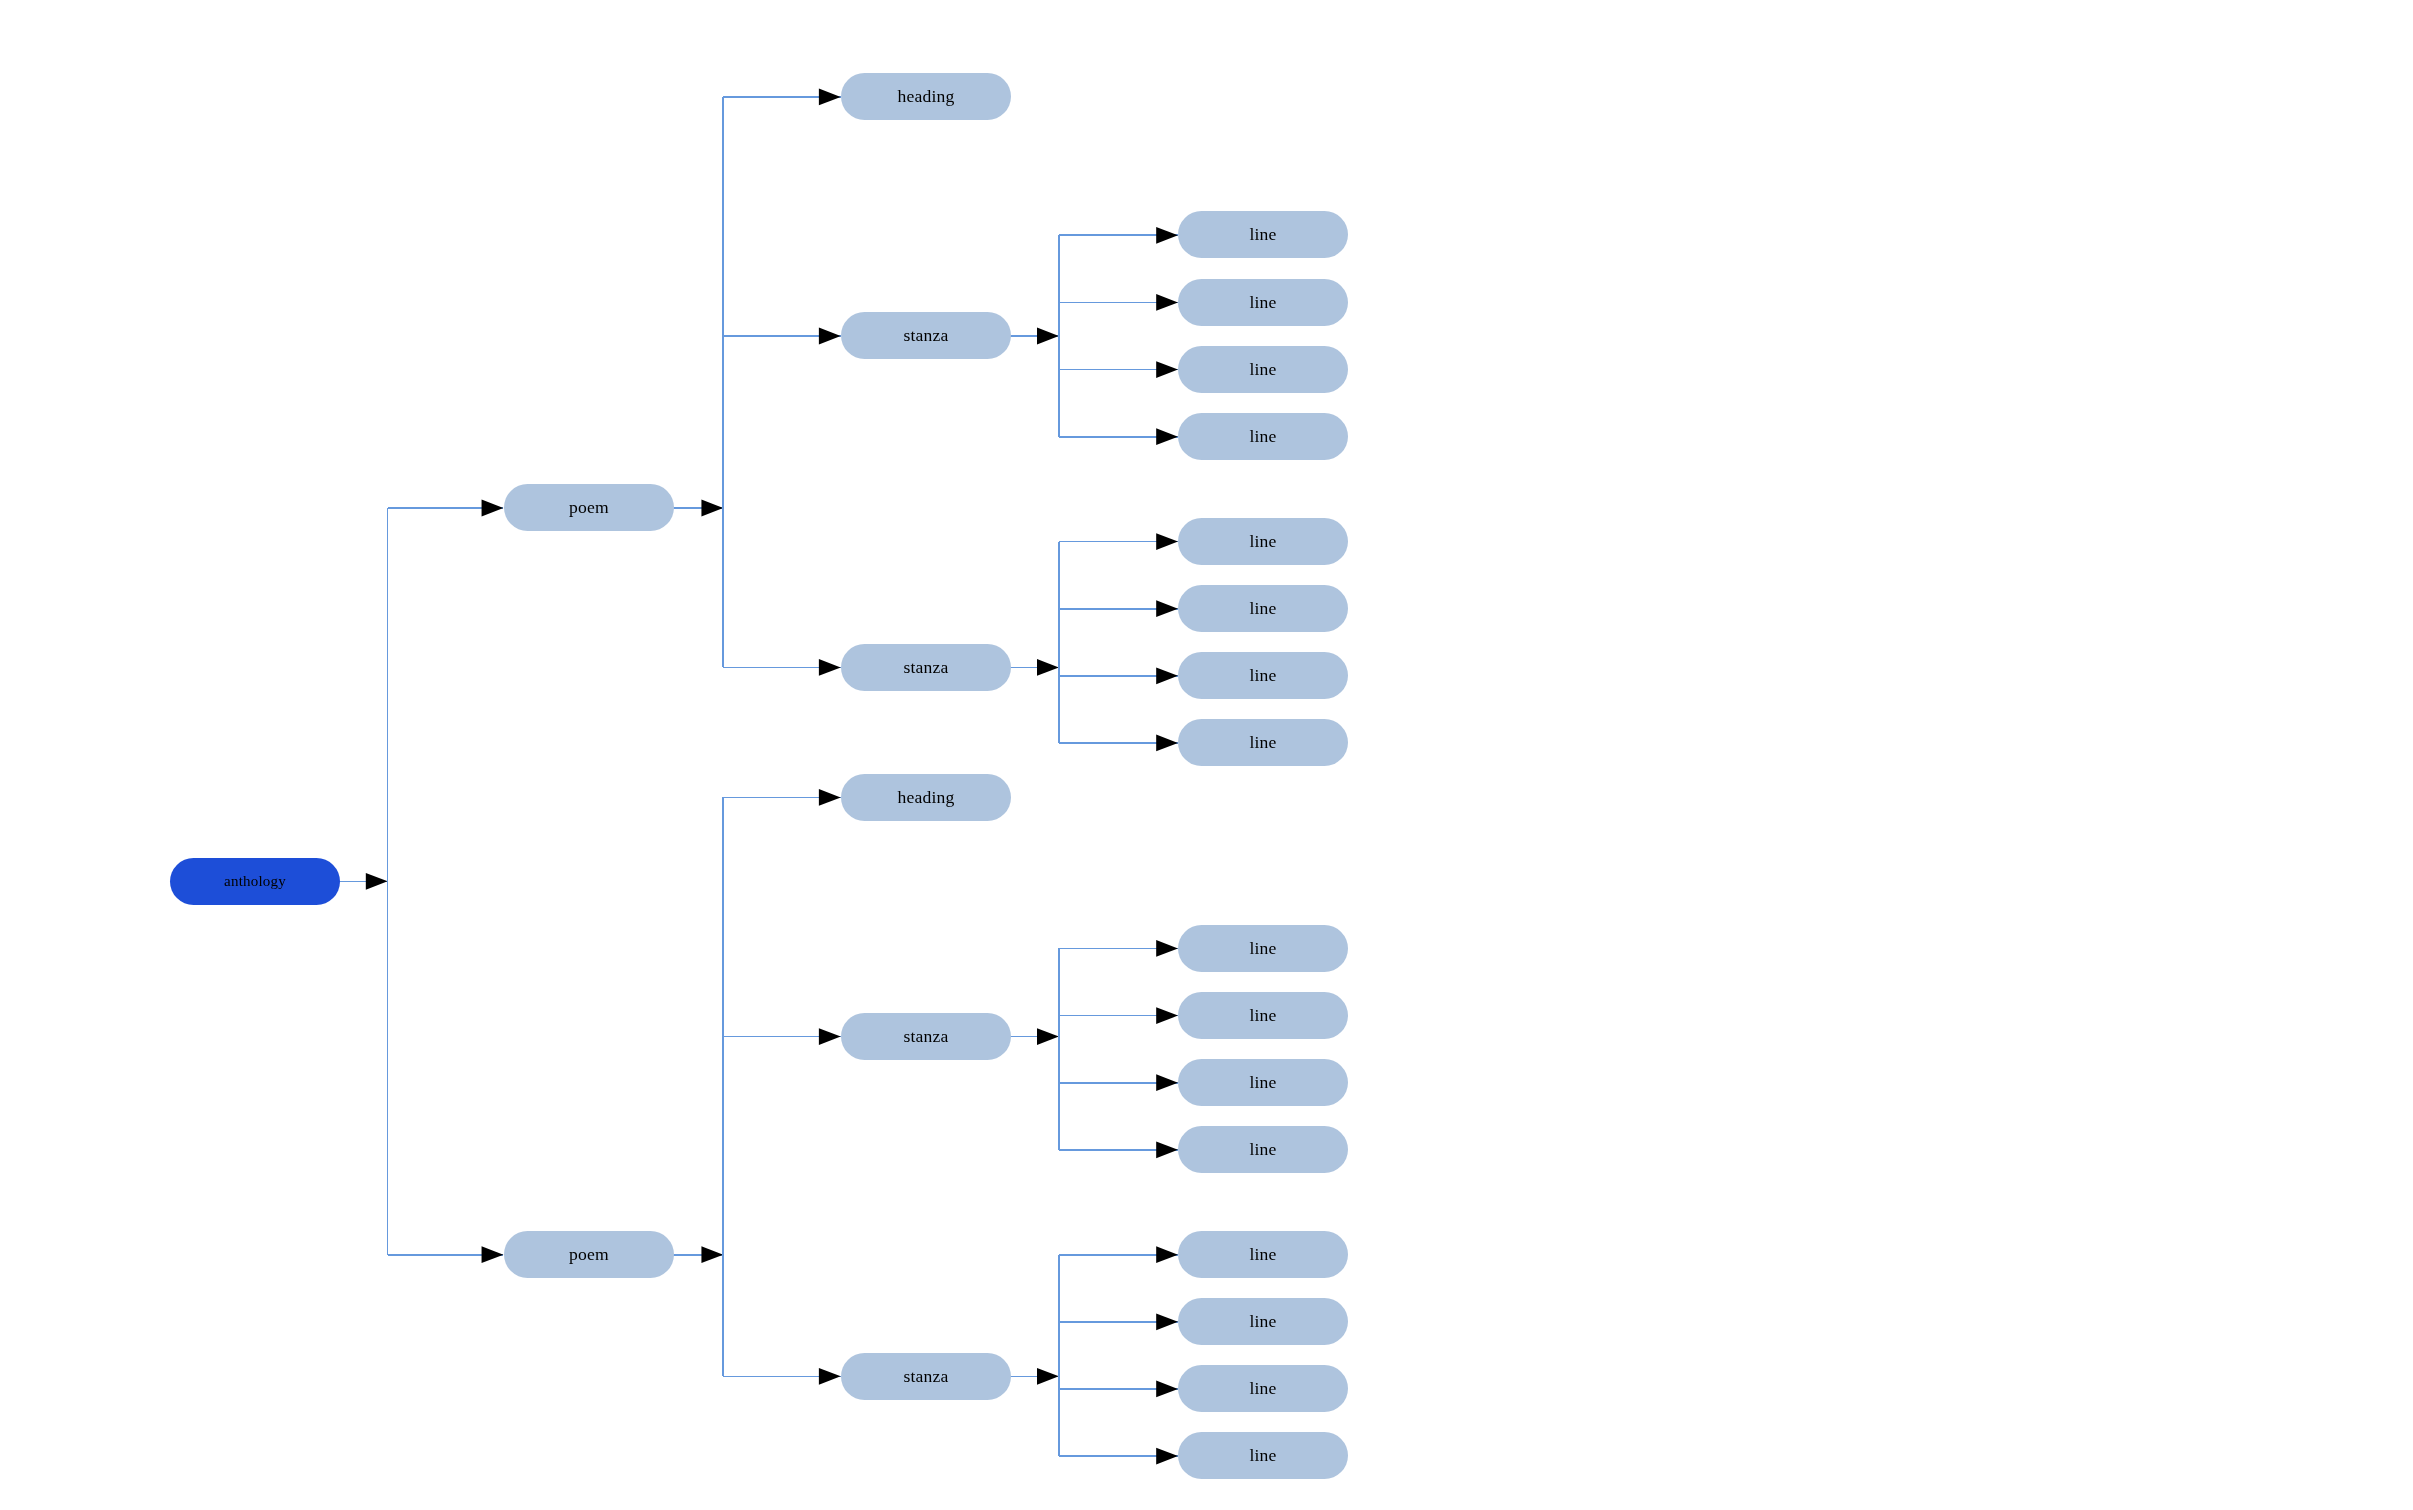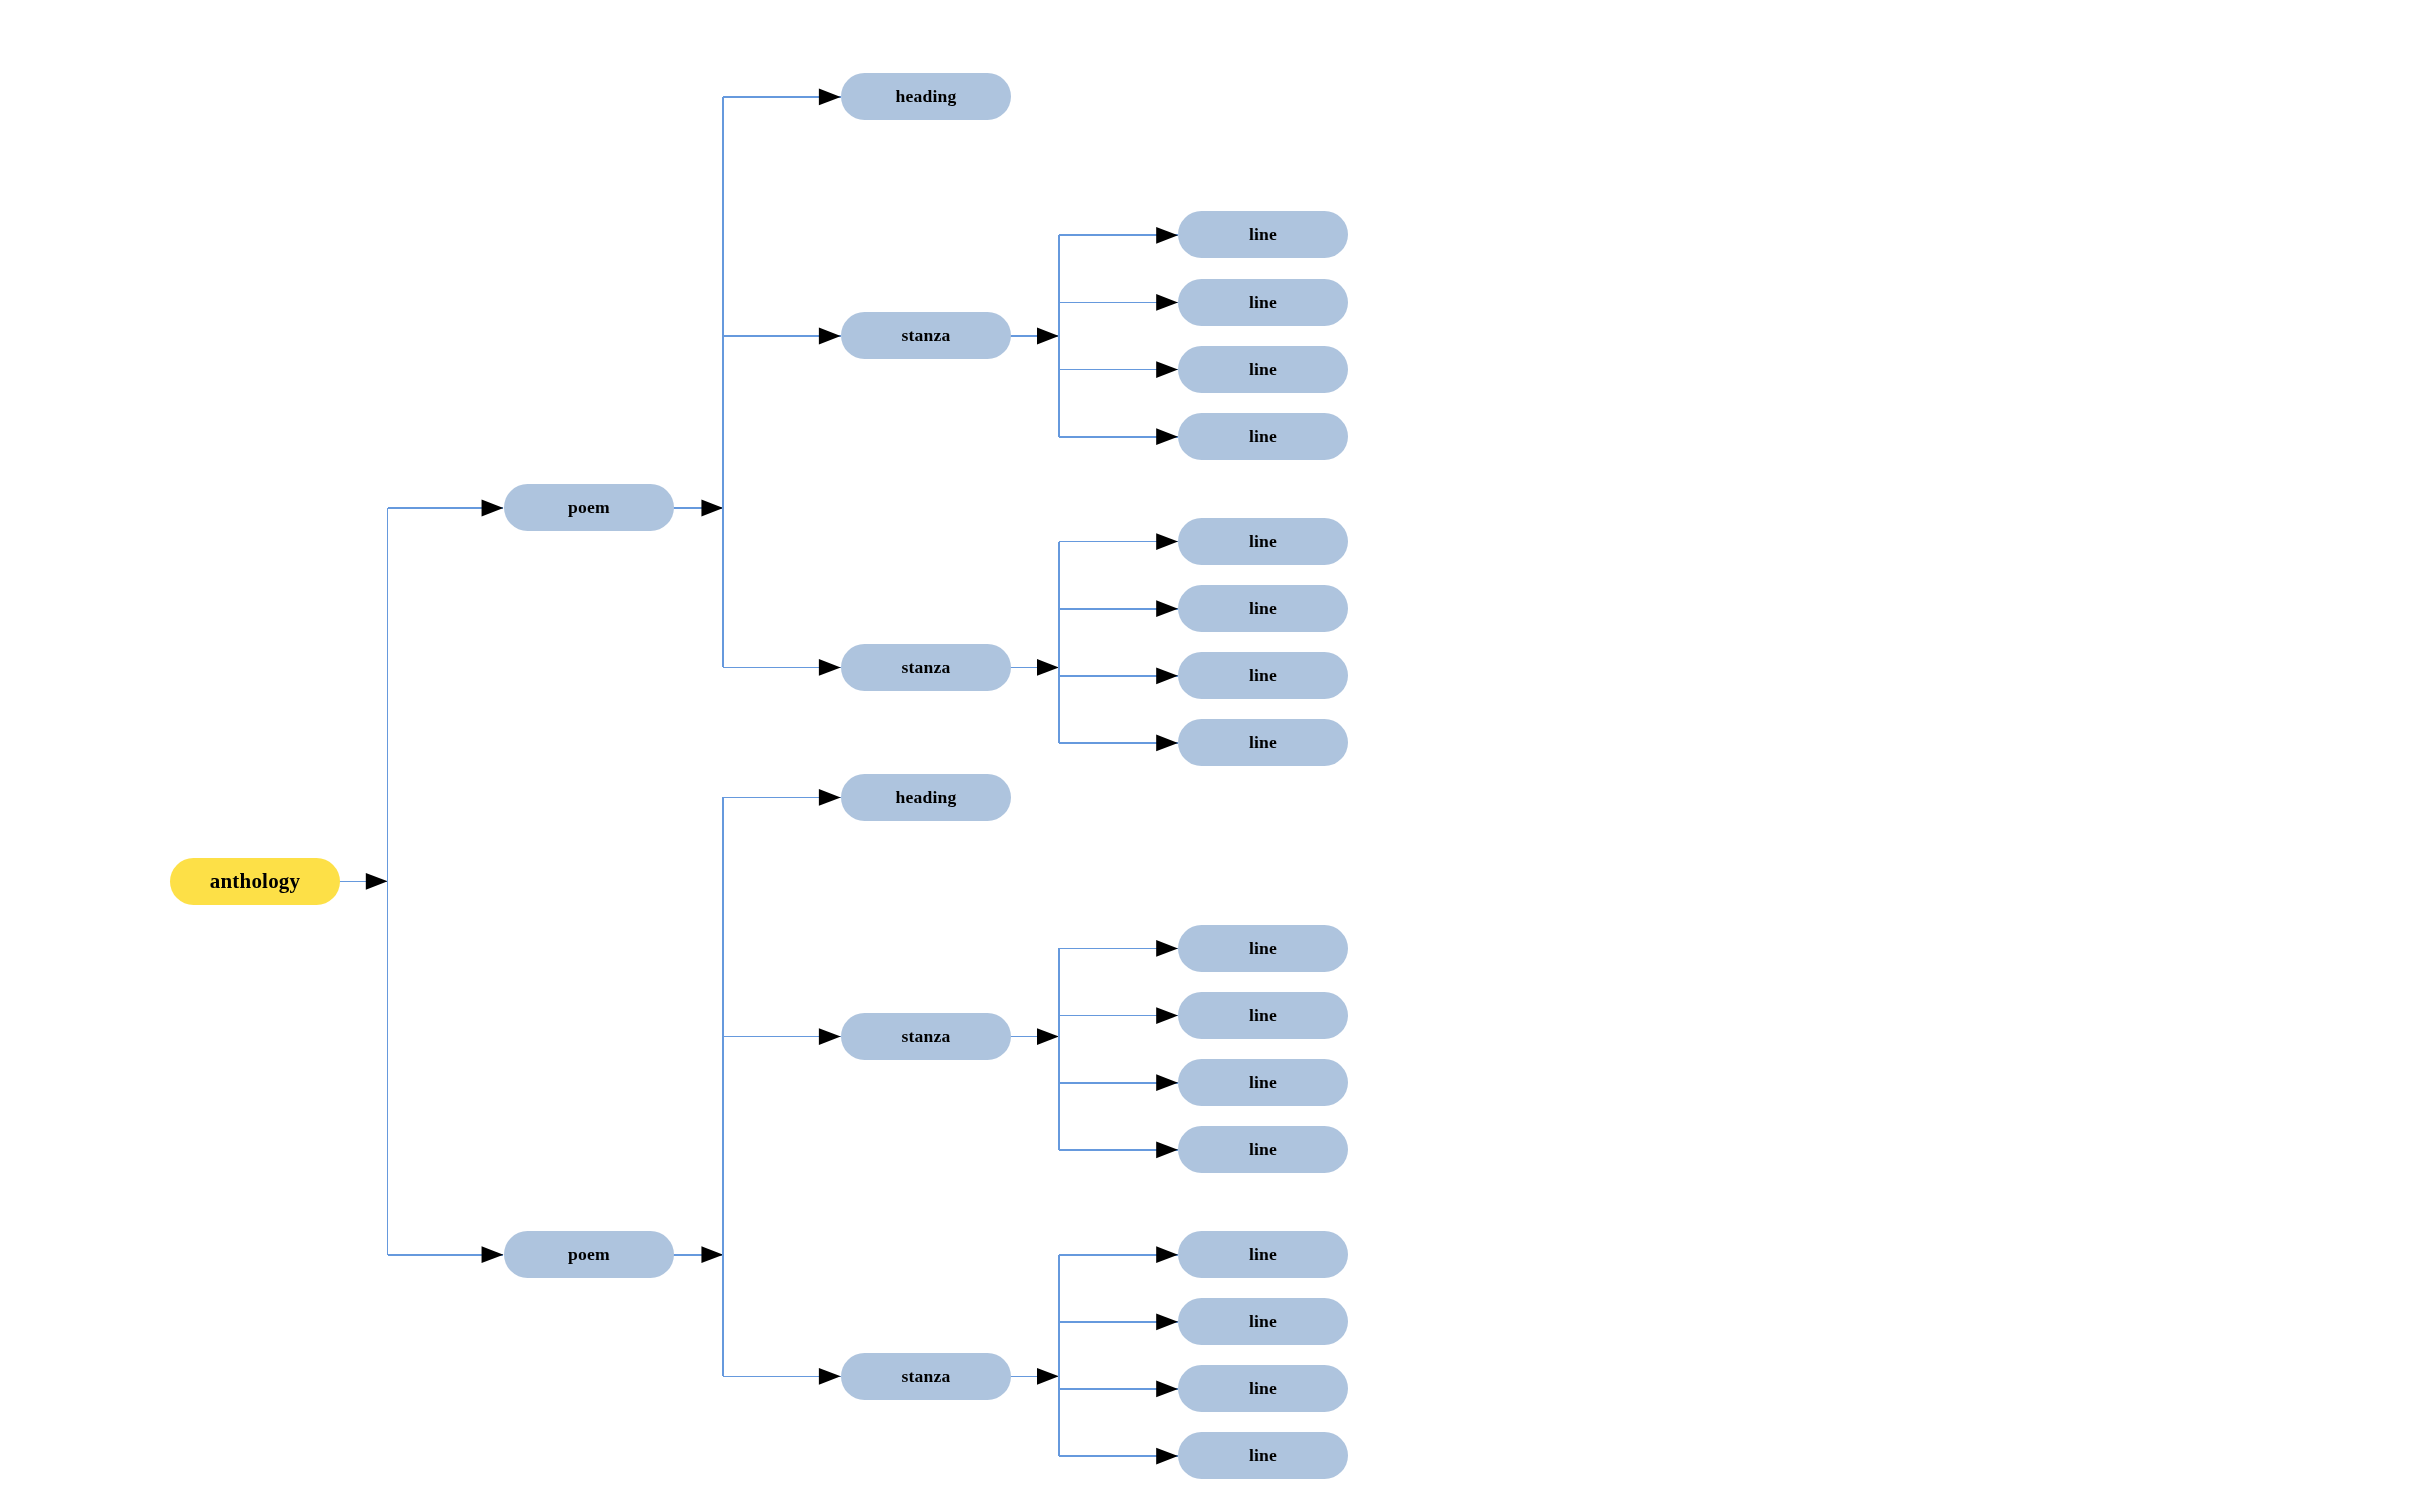--- a/index.html
+++ b/index.html
@@ -27,21 +27,21 @@
   }
   .node {
     position: absolute;
     box-sizing: border-box;
     display: flex;
     align-items: center;
     justify-content: center;
     background: #aec4de;
     border-radius: 25px;
     color: #000000;
-    font-weight: bold;
+    font-weight: normal;
     font-family: "Liberation Serif", "DejaVu Serif", serif;
     letter-spacing: 0.2px;
     user-select: none;
     white-space: nowrap;
   }
   .node-label {
     display: block;
     line-height: 1;
   }
 </style>
@@ -113,21 +113,21 @@
       <line x1="1262" y1="1495" x2="1262" y2="1735" stroke="#6699dd" stroke-width="2" shape-rendering="crispEdges"></line>
       <line x1="1262" y1="1495" x2="1404" y2="1495" stroke="#6699dd" stroke-width="2" shape-rendering="crispEdges"></line>
       <polygon points="1404,1495 1378,1485 1378,1505" fill="#000000"></polygon>
       <line x1="1262" y1="1575" x2="1404" y2="1575" stroke="#6699dd" stroke-width="2" shape-rendering="crispEdges"></line>
       <polygon points="1404,1575 1378,1565 1378,1585" fill="#000000"></polygon>
       <line x1="1262" y1="1655" x2="1404" y2="1655" stroke="#6699dd" stroke-width="2" shape-rendering="crispEdges"></line>
       <polygon points="1404,1655 1378,1645 1378,1665" fill="#000000"></polygon>
       <line x1="1262" y1="1735" x2="1404" y2="1735" stroke="#6699dd" stroke-width="2" shape-rendering="crispEdges"></line>
       <polygon points="1404,1735 1378,1725 1378,1745" fill="#000000"></polygon>
     </svg>
-<div class="node" style="left: 170px; top: 858px; width: 170px; height: 47px; border-radius: 23.5px; background: #fde047; color: rgb(0, 0, 0); font-size: 21px;">
+<div class="node" style="left: 170px; top: 858px; width: 170px; height: 47px; border-radius: 23.5px; background: #1d4ed8; color: rgb(0, 0, 0); font-size: 15px;">
       <span class="node-label">anthology</span>
     </div>
     <div class="node" style="left: 504px; top: 484px; width: 170px; height: 47px; border-radius: 23.5px; background: rgb(174, 196, 222); color: rgb(0, 0, 0); font-size: 17.6px;">
       <span class="node-label">poem</span>
     </div>
     <div class="node" style="left: 504px; top: 1231px; width: 170px; height: 47px; border-radius: 23.5px; background: rgb(174, 196, 222); color: rgb(0, 0, 0); font-size: 17.6px;">
       <span class="node-label">poem</span>
     </div>
     <div class="node" style="left: 841px; top: 73px; width: 170px; height: 47px; border-radius: 23.5px; background: rgb(174, 196, 222); color: rgb(0, 0, 0); font-size: 17.6px;">
       <span class="node-label">heading</span>

